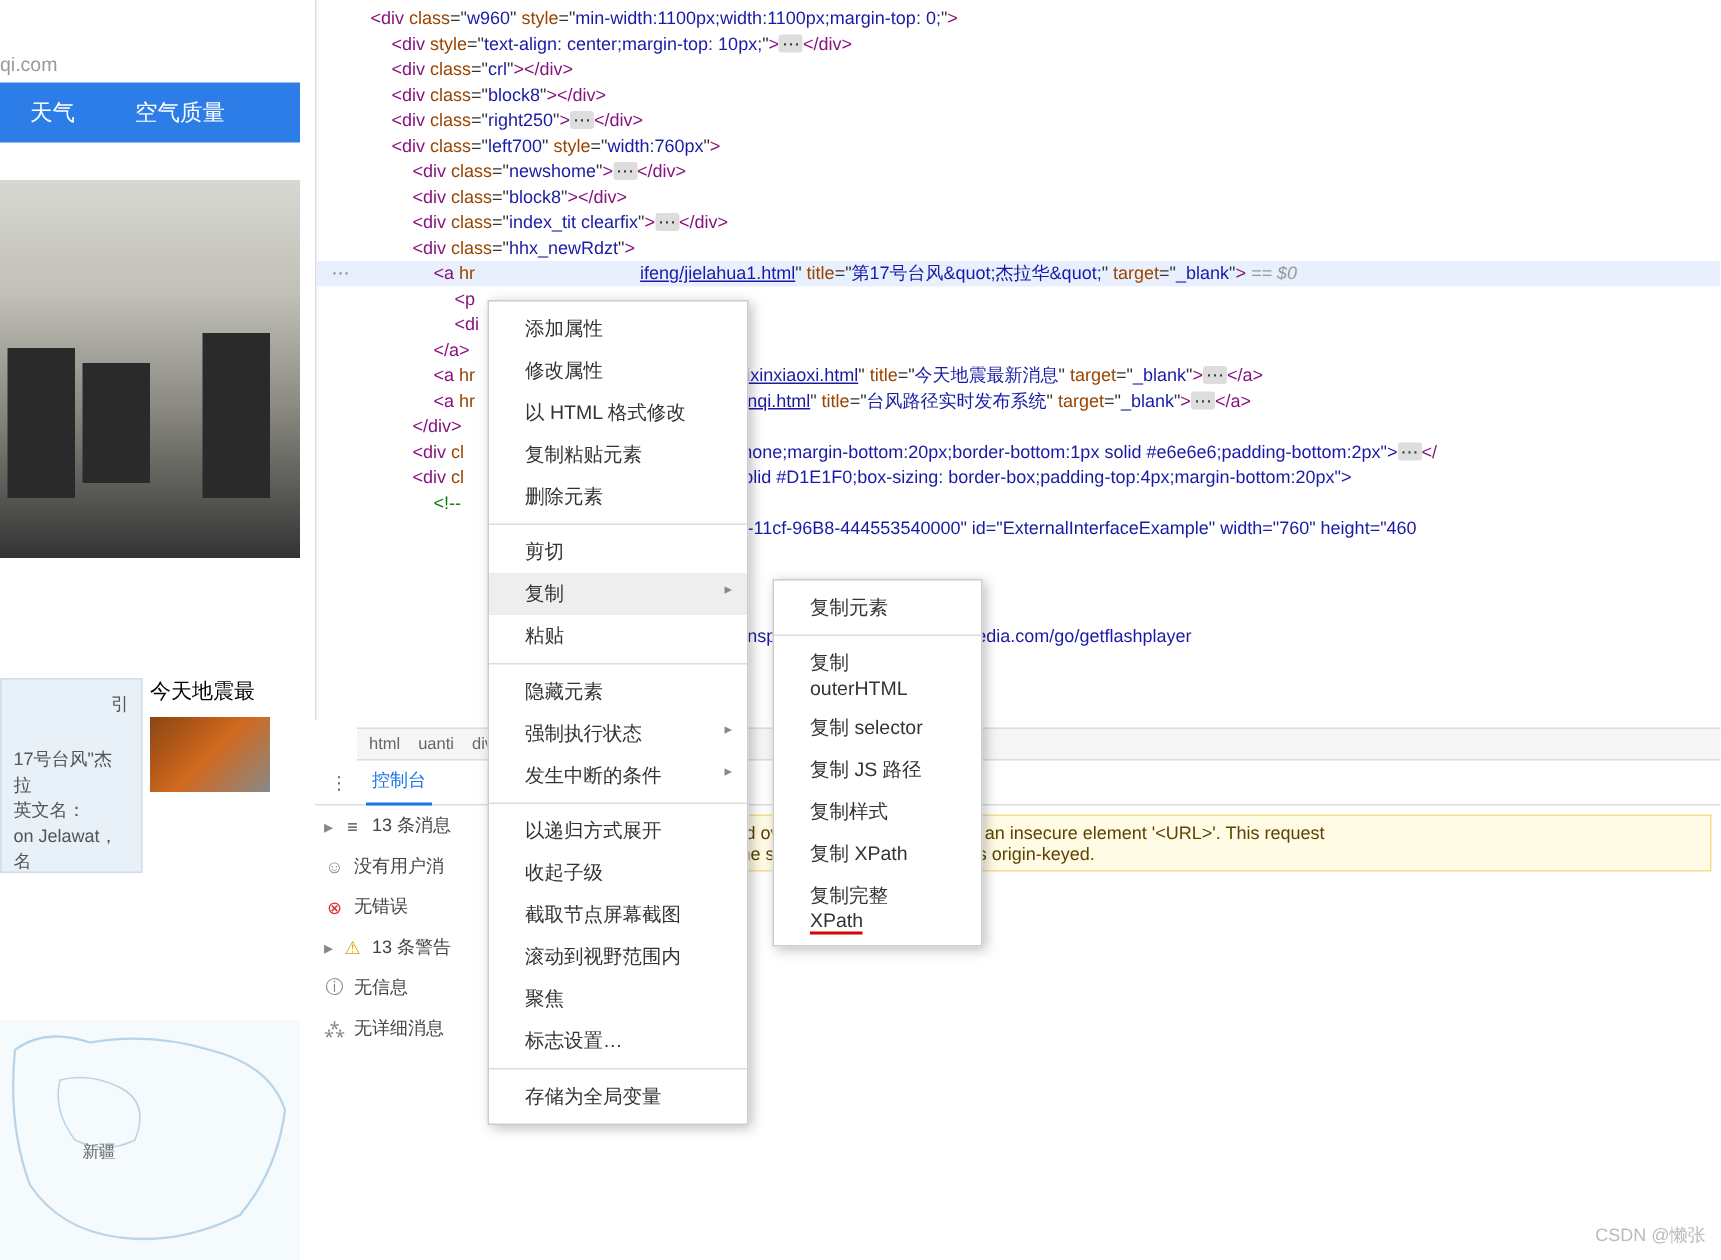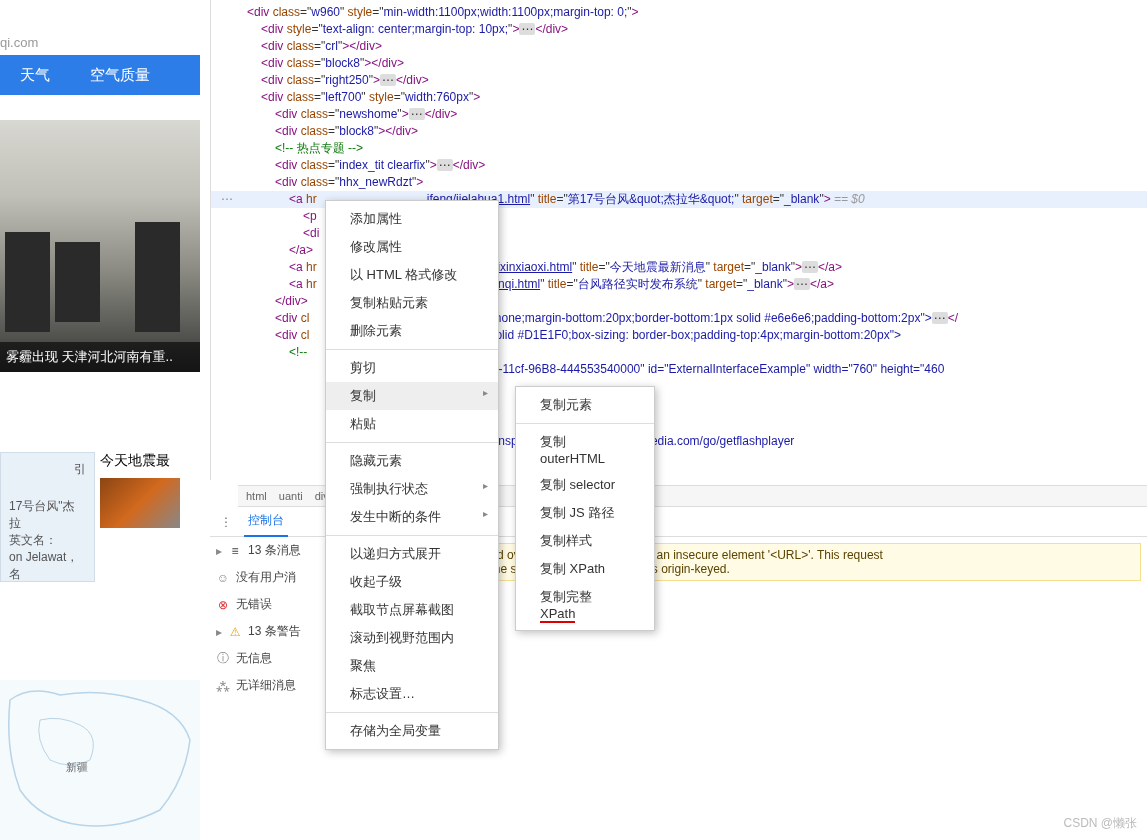--- a/index.html
+++ b/index.html
@@ -15,21 +15,21 @@
 .b1 { left: 5px; height: 100px; }
 .b2 { left: 55px; height: 80px; bottom: 50px; }
 .b3 { right: 20px; height: 110px; }
 
 .alert-box { position: absolute; left: 0; top: 452px; width: 95px; height: 130px; background: #e8f0f8; border: 1px solid #d0dce8; padding: 8px; font-size: 12px; color: #555; }
 .news-box { position: absolute; left: 100px; top: 452px; width: 100px; font-size: 14px; }
 .news-thumb { width: 80px; height: 50px; background: linear-gradient(135deg, #8b4513, #d2691e, #888); margin-top: 8px; }
 
 .map-bg { position: absolute; left: 0; top: 680px; width: 200px; height: 160px; background: #f5fafc; }
 .map-bg svg { width: 100%; height: 100%; }
-.map-label { position: absolute; left: 55px; top: 80px; font-size: 11px; color: #666; margin-left: 11px; }
+.map-label { position: absolute; left: 55px; top: 80px; font-size: 11px; color: #666; }
 
 .devtools { position: absolute; left: 210px; top: 0; right: 0; height: 480px; background: #fff; border-left: 1px solid #ddd; }
 .dom-tree { font-family: Consolas, monospace; font-size: 12px; line-height: 17px; padding: 4px 0; white-space: nowrap; overflow: hidden; }
 .dom-line { padding-left: 36px; position: relative; color: #333; }
 .i1 { padding-left: 36px; } .i2 { padding-left: 50px; } .i3 { padding-left: 64px; }
 .i4 { padding-left: 78px; } .i5 { padding-left: 92px; }
 .tag { color: #881280; }
 .attr-name { color: #994500; }
 .attr-value { color: #1a1aa6; }
 .url-value { color: #1a1aa6; text-decoration: underline; }
@@ -70,21 +70,20 @@
 <div class="page-bg">
   <div class="logo-fragment">qi.com</div>
   <div class="nav-bar">
     <span>天气</span>
     <span>空气质量</span>
   </div>
   <div class="foggy-img">
     <div class="building b1"></div>
     <div class="building b2"></div>
     <div class="building b3"></div>
-    <div class="foggy-caption">雾霾出现 天津河北河南有重..</div>
   </div>
   <div class="alert-box">
     <div style="text-align:right">引</div>
     <div style="margin-top:20px">17号台风"杰拉</div>
     <div>英文名：</div>
     <div>on Jelawat，名</div>
   </div>
   <div class="news-box">
     <div>今天地震最</div>
     <div class="news-thumb"></div>
@@ -101,21 +100,20 @@
 <div class="devtools">
   <div class="dom-tree">
     <div class="dom-line i1"><span class="tag">&lt;div</span> <span class="attr-name">class</span>="<span class="attr-value">w960</span>" <span class="attr-name">style</span>="<span class="attr-value">min-width:1100px;width:1100px;margin-top: 0;</span>"<span class="tag">&gt;</span></div>
     <div class="dom-line i2"><span class="tag">&lt;div</span> <span class="attr-name">style</span>="<span class="attr-value">text-align: center;margin-top: 10px;</span>"<span class="tag">&gt;</span><span class="ellipsis">⋯</span><span class="tag">&lt;/div&gt;</span></div>
     <div class="dom-line i2"><span class="tag">&lt;div</span> <span class="attr-name">class</span>="<span class="attr-value">crl</span>"<span class="tag">&gt;&lt;/div&gt;</span></div>
     <div class="dom-line i2"><span class="tag">&lt;div</span> <span class="attr-name">class</span>="<span class="attr-value">block8</span>"<span class="tag">&gt;&lt;/div&gt;</span></div>
     <div class="dom-line i2"><span class="tag">&lt;div</span> <span class="attr-name">class</span>="<span class="attr-value">right250</span>"<span class="tag">&gt;</span><span class="ellipsis">⋯</span><span class="tag">&lt;/div&gt;</span></div>
     <div class="dom-line i2"><span class="tag">&lt;div</span> <span class="attr-name">class</span>="<span class="attr-value">left700</span>" <span class="attr-name">style</span>="<span class="attr-value">width:760px</span>"<span class="tag">&gt;</span></div>
     <div class="dom-line i3"><span class="tag">&lt;div</span> <span class="attr-name">class</span>="<span class="attr-value">newshome</span>"<span class="tag">&gt;</span><span class="ellipsis">⋯</span><span class="tag">&lt;/div&gt;</span></div>
     <div class="dom-line i3"><span class="tag">&lt;div</span> <span class="attr-name">class</span>="<span class="attr-value">block8</span>"<span class="tag">&gt;&lt;/div&gt;</span></div>
-    <div class="dom-line i3"><span class="comment">&lt;!-- 热点专题 --&gt;</span></div>
     <div class="dom-line i3"><span class="tag">&lt;div</span> <span class="attr-name">class</span>="<span class="attr-value">index_tit  clearfix</span>"<span class="tag">&gt;</span><span class="ellipsis">⋯</span><span class="tag">&lt;/div&gt;</span></div>
     <div class="dom-line i3"><span class="tag">&lt;div</span> <span class="attr-name">class</span>="<span class="attr-value">hhx_newRdzt</span>"<span class="tag">&gt;</span></div>
     <div class="dom-line i4 highlighted-line"><span class="tag">&lt;a</span> <span class="attr-name">hr</span>&nbsp;&nbsp;&nbsp;&nbsp;&nbsp;&nbsp;&nbsp;&nbsp;&nbsp;&nbsp;&nbsp;&nbsp;&nbsp;&nbsp;&nbsp;&nbsp;&nbsp;&nbsp;&nbsp;&nbsp;&nbsp;&nbsp;&nbsp;&nbsp;&nbsp;&nbsp;&nbsp;&nbsp;&nbsp;&nbsp;&nbsp;&nbsp;&nbsp;<span class="url-value">ifeng/jielahua1.html</span>" <span class="attr-name">title</span>="<span class="attr-value">第17号台风&amp;quot;杰拉华&amp;quot;</span>" <span class="attr-name">target</span>="<span class="attr-value">_blank</span>"<span class="tag">&gt;</span> <span class="eq0">== $0</span></div>
     <div class="dom-line i5"><span class="tag">&lt;p</span> </div>
     <div class="dom-line i5"><span class="tag">&lt;di</span></div>
     <div class="dom-line i4"><span class="tag">&lt;/a&gt;</span></div>
     <div class="dom-line i4"><span class="tag">&lt;a</span> <span class="attr-name">hr</span>&nbsp;&nbsp;&nbsp;&nbsp;&nbsp;&nbsp;&nbsp;&nbsp;&nbsp;&nbsp;&nbsp;&nbsp;&nbsp;&nbsp;&nbsp;&nbsp;&nbsp;&nbsp;&nbsp;&nbsp;&nbsp;&nbsp;&nbsp;&nbsp;&nbsp;&nbsp;&nbsp;&nbsp;&nbsp;&nbsp;&nbsp;<span class="url-value">uanti/dizhenzuixinxiaoxi.html</span>" <span class="attr-name">title</span>="<span class="attr-value">今天地震最新消息</span>" <span class="attr-name">target</span>="<span class="attr-value">_blank</span>"<span class="tag">&gt;</span><span class="ellipsis">⋯</span><span class="tag">&lt;/a&gt;</span></div>
     <div class="dom-line i4"><span class="tag">&lt;a</span> <span class="attr-name">hr</span>&nbsp;&nbsp;&nbsp;&nbsp;&nbsp;&nbsp;&nbsp;&nbsp;&nbsp;&nbsp;&nbsp;&nbsp;&nbsp;&nbsp;&nbsp;&nbsp;&nbsp;&nbsp;&nbsp;&nbsp;&nbsp;&nbsp;&nbsp;&nbsp;&nbsp;&nbsp;&nbsp;&nbsp;&nbsp;&nbsp;&nbsp;<span class="url-value">uanti/taifengtianqi.html</span>" <span class="attr-name">title</span>="<span class="attr-value">台风路径实时发布系统</span>" <span class="attr-name">target</span>="<span class="attr-value">_blank</span>"<span class="tag">&gt;</span><span class="ellipsis">⋯</span><span class="tag">&lt;/a&gt;</span></div>
     <div class="dom-line i3"><span class="tag">&lt;/div&gt;</span></div>
     <div class="dom-line i3"><span class="tag">&lt;div</span> <span class="attr-name">cl</span>&nbsp;&nbsp;&nbsp;&nbsp;&nbsp;&nbsp;&nbsp;&nbsp;&nbsp;&nbsp;&nbsp;&nbsp;&nbsp;&nbsp;&nbsp;&nbsp;&nbsp;&nbsp;&nbsp;&nbsp;&nbsp;&nbsp;&nbsp;&nbsp;&nbsp;&nbsp;&nbsp;&nbsp;&nbsp;<span class="attr-value">0px;background:none;margin-bottom:20px;border-bottom:1px solid #e6e6e6;padding-bottom:2px"&gt;</span><span class="ellipsis">⋯</span><span class="tag">&lt;/</span></div>

